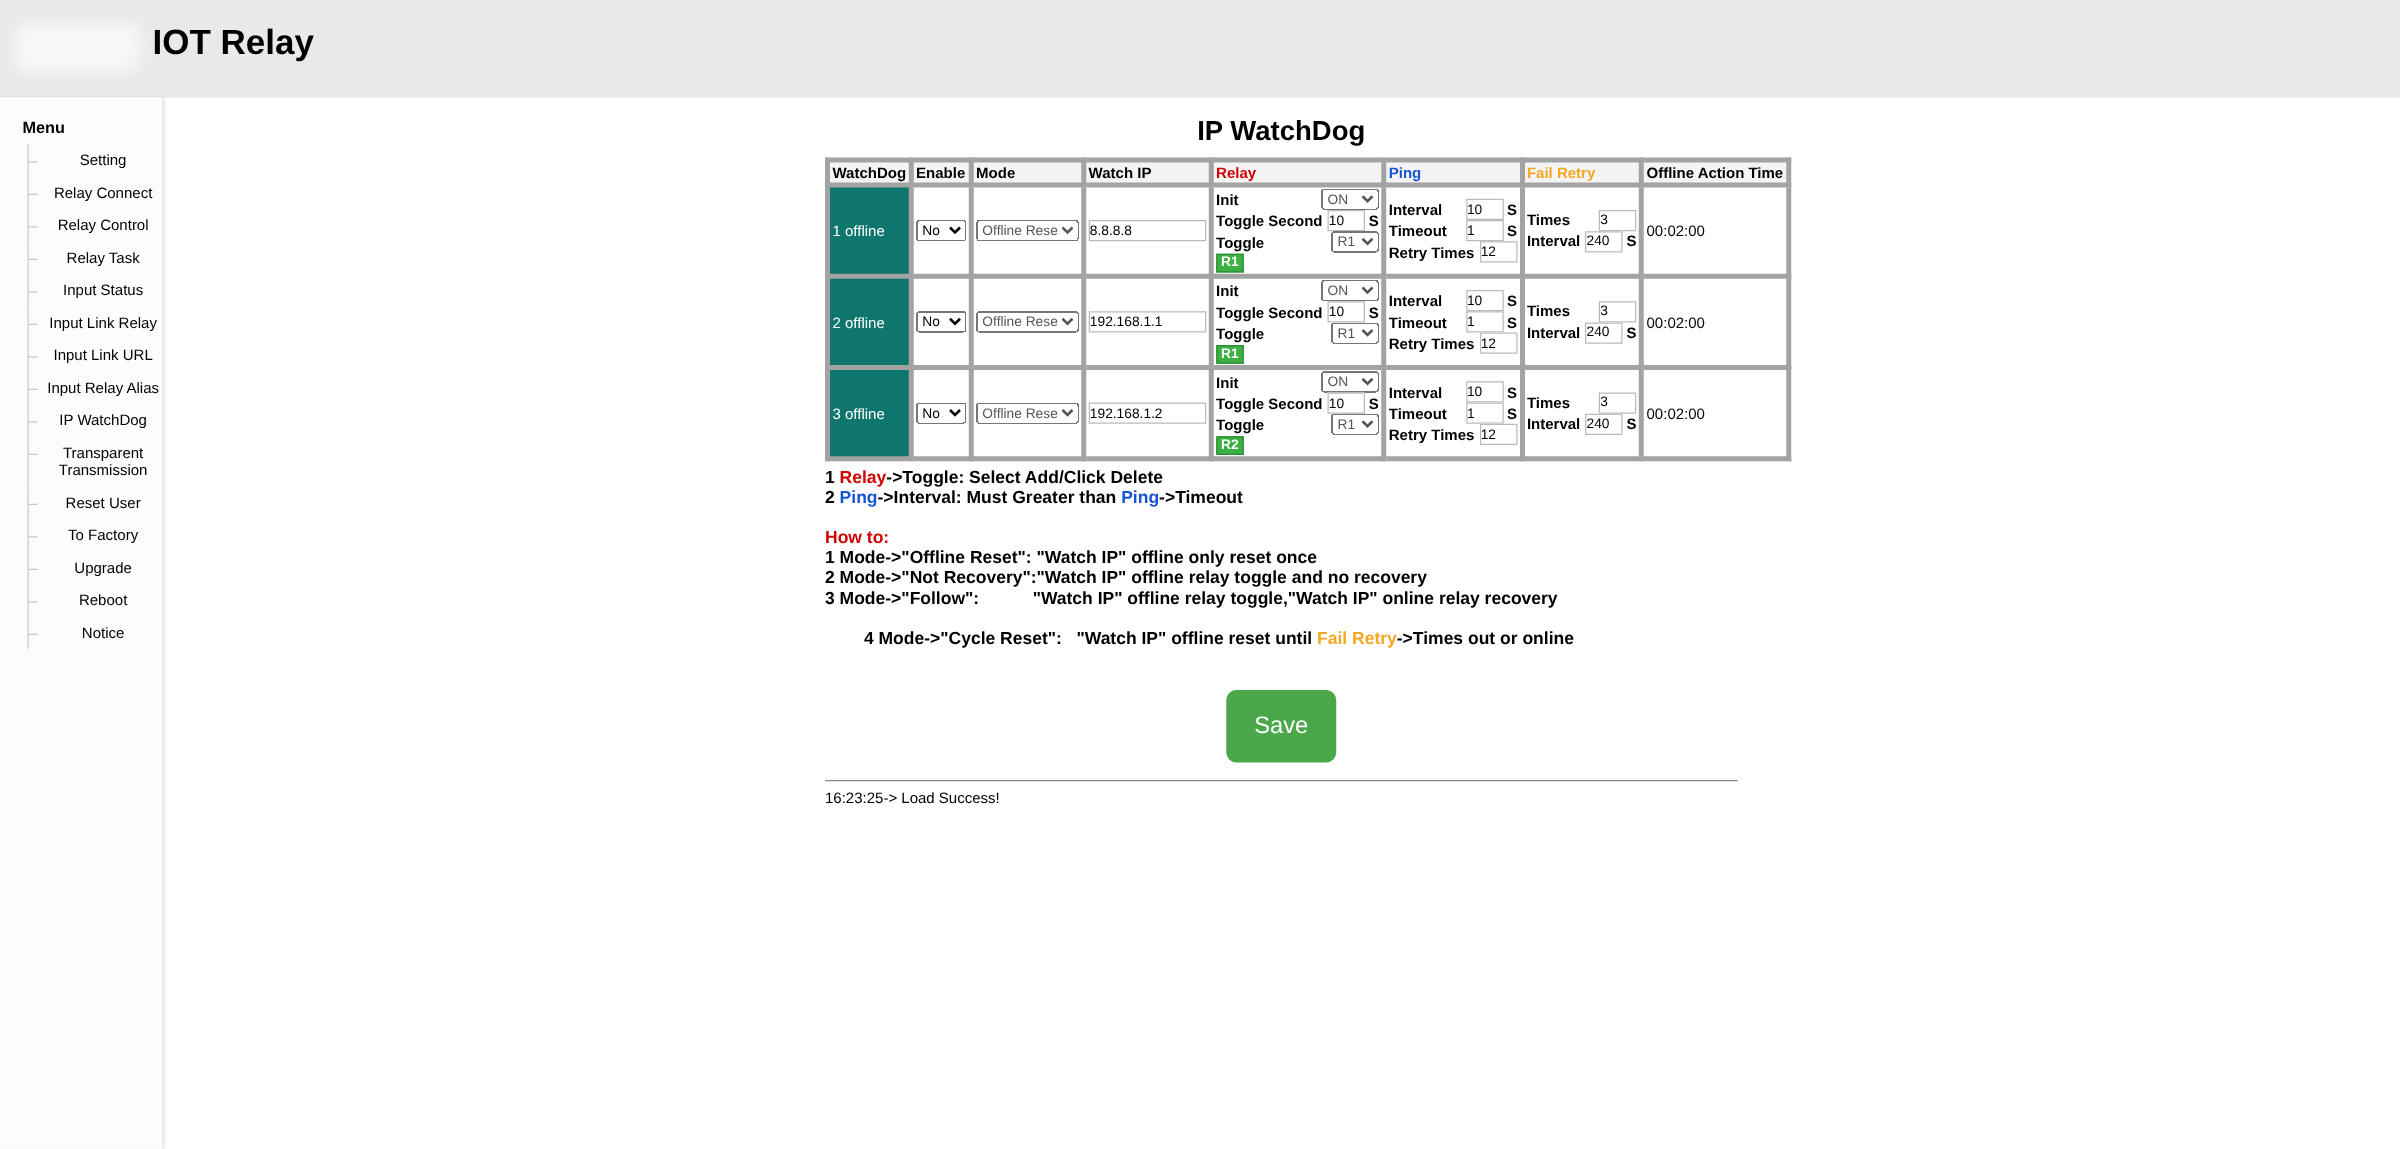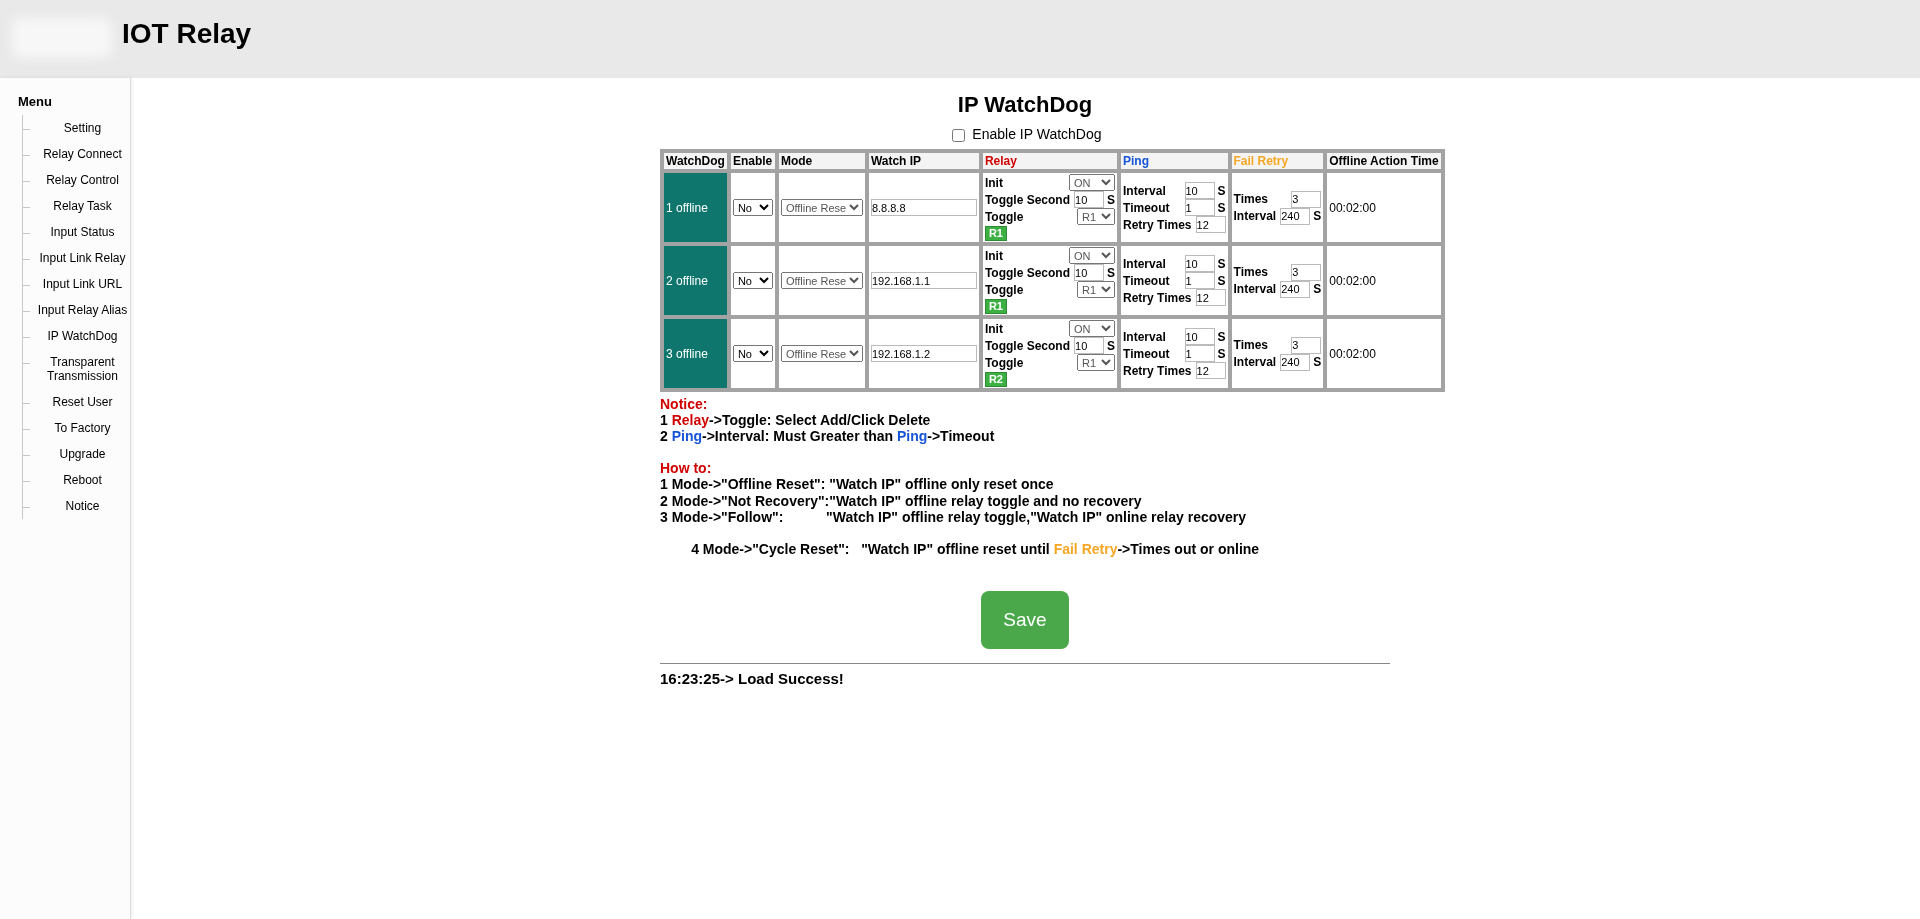--- a/index.html
+++ b/index.html
@@ -120,21 +120,21 @@
     white-space: nowrap;
   }
   select.small, input.small {
     font-size: 11px;
     height: 17px;
     padding: 0;
     box-sizing: border-box;
   }
   select.enable-sel { width: 40px; }
   select.mode-sel   { width: 82px; color:#555; }
-  input.ip-in       { width: 106px; border:1px solid #bbb; }
+  input.ip-in       { width: 94px; border:1px solid #bbb; }
   select.init-sel   { width: 46px; color:#555; }
   select.toggle-sel { width: 38px; color:#555; }
   input.tiny        { width: 30px; border:1px solid #bbb; }
   .kv-line { display: flex; align-items: center; gap:2px; white-space: nowrap; }
   .kv-line .lab { font-weight: bold; }
   .relay-chip {
     display: inline-block;
     background: #3cb043;
     color: #fff;
     font-weight: bold;
@@ -163,22 +163,22 @@
     font-size: 19px;
     font-family: inherit;
     cursor: pointer;
   }
   .divider {
     border: none;
     border-top: 1px solid #888;
     margin: 14px 0 6px 0;
   }
   .status-line {
-    font-size: 15px;
-    font-weight: bold;
+    font-size: 12px;
+    font-weight: normal;
   }
 </style>
 </head>
 <body>
 
 <div class="topband">
   <div class="brand-blur"></div>
   <div class="brand-title">IOT Relay</div>
 </div>
 
@@ -200,26 +200,20 @@
       <li>Upgrade</li>
       <li>Reboot</li>
       <li>Notice</li>
     </ul>
 </div>
 
 <div class="content-wrap">
   <div class="center-col">
     <h1 class="page-title">IP WatchDog</h1>
 
-    <div class="enable-row">
-      <label>
-        <input type="checkbox" style="">
-        <span>Enable IP WatchDog</span>
-      </label>
-    </div>
 
     <table class="wd">
       <thead>
         <tr>
           <th>WatchDog</th>
           <th>Enable</th>
           <th>Mode</th>
           <th>Watch IP</th>
           <th class="th-relay">Relay</th>
           <th class="th-ping">Ping</th>
@@ -384,21 +378,20 @@
                 <input class="small tiny" value="240" style="">
                 <span class="s-unit">S</span>
               </div>
             </td>
             <td>00:02:00</td>
           </tr>
         </tbody>
     </table>
 
     <div class="notice-block">
-      <div><span class="red">Notice:</span></div>
       <div>
         <span>1 </span><span class="red">Relay</span><span>-&gt;Toggle: Select Add/Click Delete</span>
       </div>
       <div>
         <span>2 </span><span class="blue">Ping</span><span>-&gt;Interval: Must Greater than </span><span class="blue">Ping</span><span>-&gt;Timeout</span>
       </div>
       <br>
       <div><span class="red">How to:</span></div>
       <div style="white-space:pre;">1 Mode-&gt;"Offline Reset": "Watch IP" offline only reset once</div>
       <div style="white-space:pre;">2 Mode-&gt;"Not Recovery":"Watch IP" offline relay toggle and no recovery</div>

